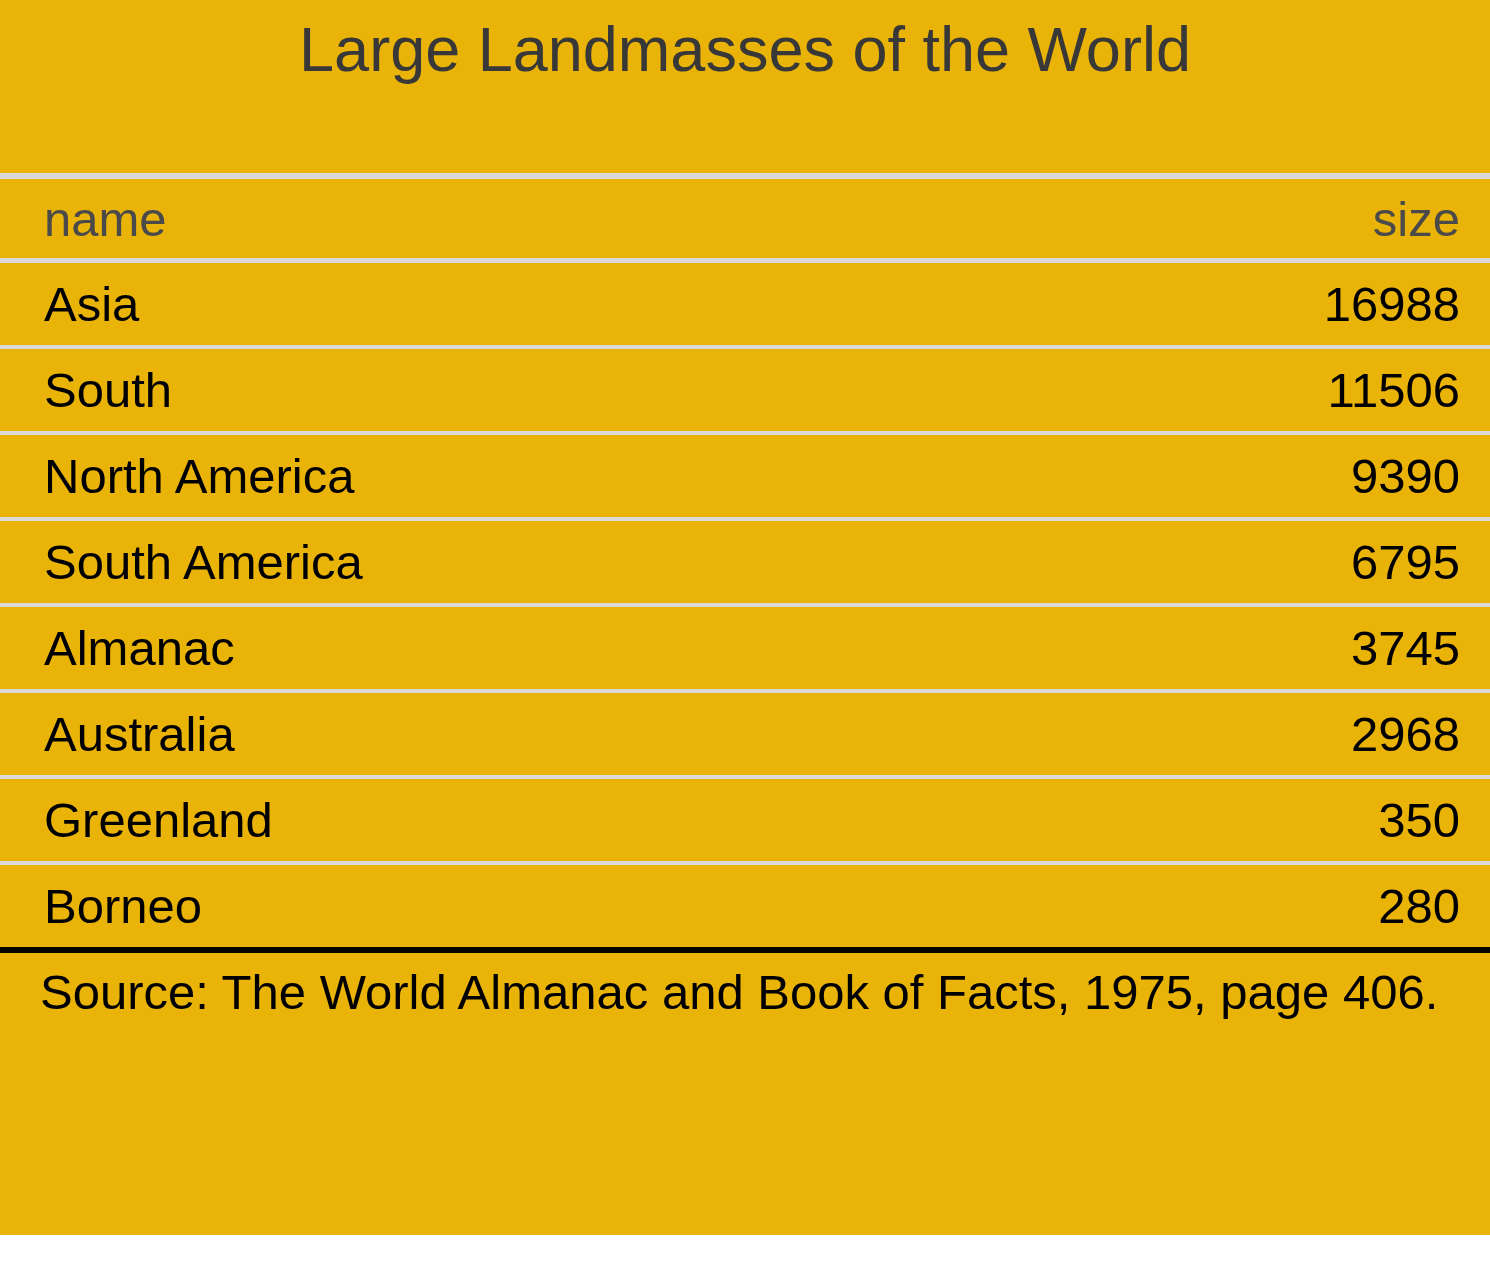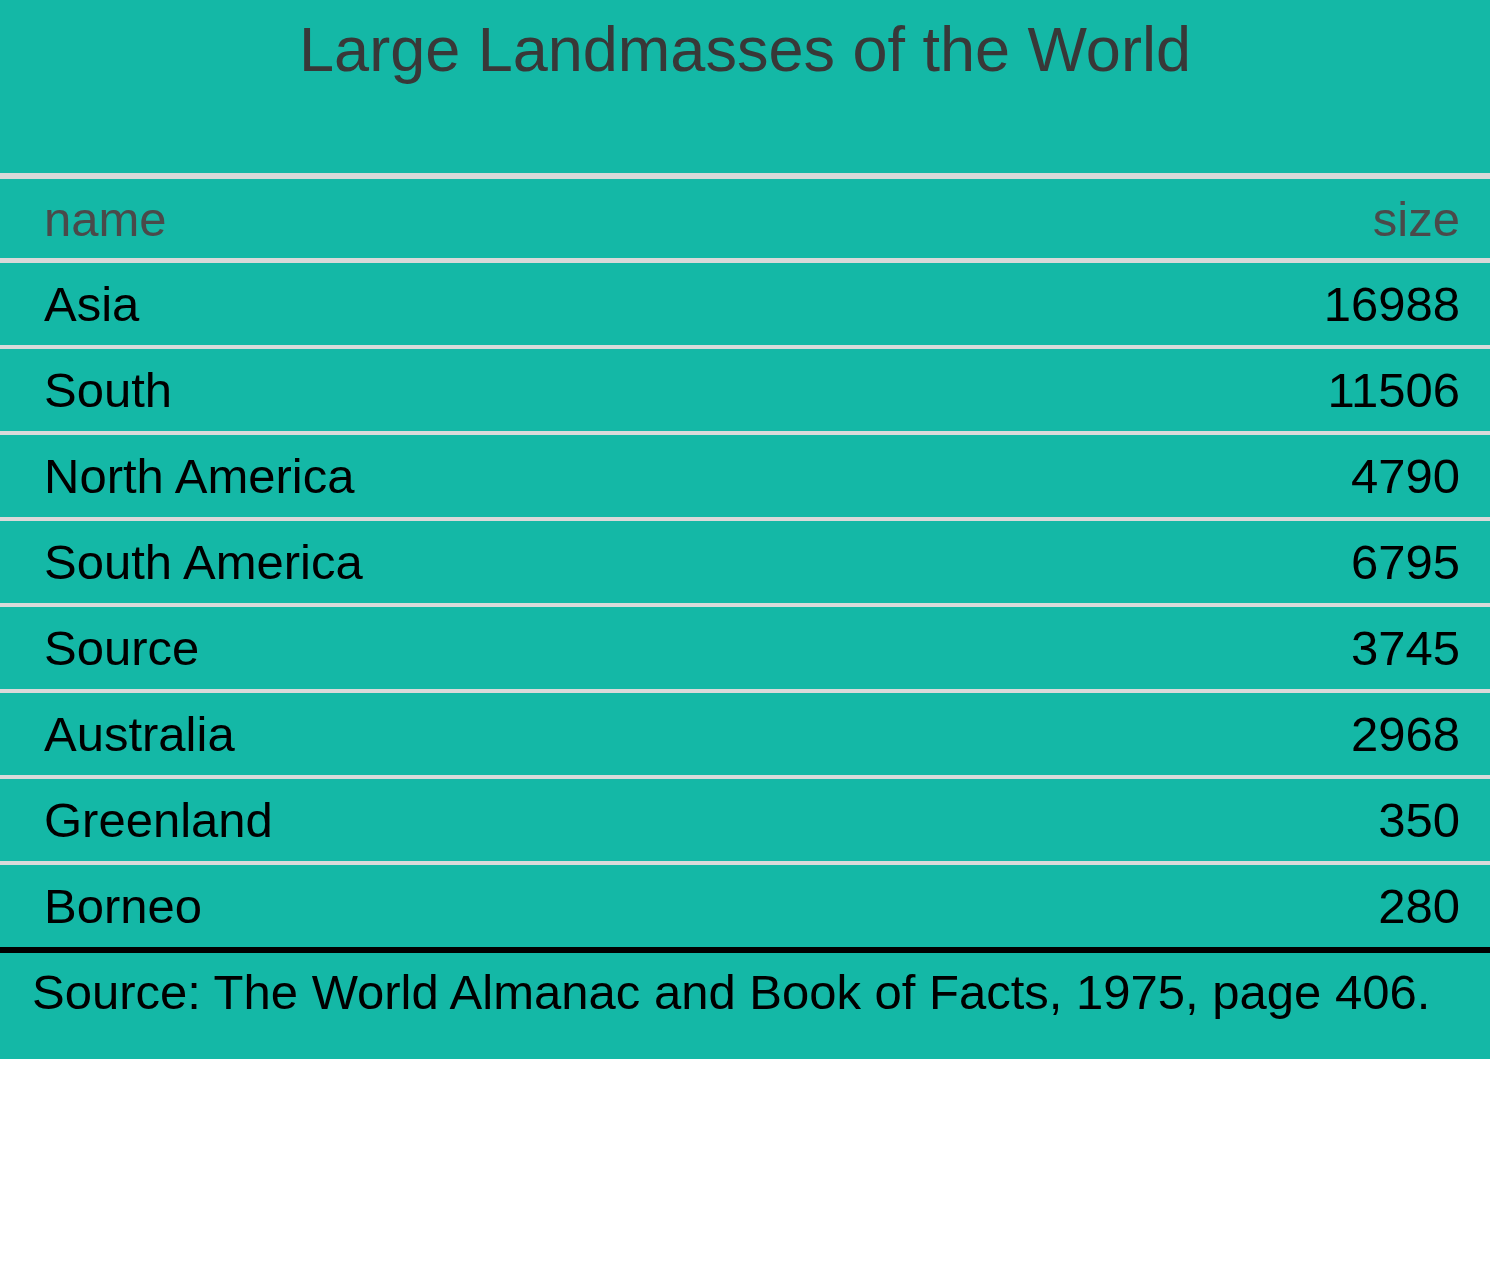--- a/index.html
+++ b/index.html
@@ -2,22 +2,22 @@
 <html><head>
 <meta charset="utf-8">
 <style>
   html, body {
     margin: 0;
     padding: 0;
     background: #ffffff;
   }
   .page {
     width: 1490px;
-    height: 1059px;
-    background: #14b8a6;
+    height: 1235px;
+    background: #eab308;
     font-family: "Liberation Sans", sans-serif;
     overflow: hidden;
     position: relative;
   }
   
   .page-header {
     height: 173px;
     box-sizing: border-box;
     text-align: center;
     padding-top: 13px;
@@ -70,21 +70,21 @@
     white-space: nowrap;
   }
   .cell-size {
     flex: 0 0 auto;
     padding-right: 30px;
     text-align: right;
     white-space: nowrap;
   }
   
   .footnotes {
-    padding-left: 32px;
+    padding-left: 40px;
     padding-top: 1px;
     font-size: 49px;
     color: #000000;
   }
   .footnote-line {
     display: flex;
     align-items: center;
     height: 76px;
     white-space: pre;
   }
@@ -112,28 +112,28 @@
       <div class="trow">
         <div class="cell-name">Asia</div>
         <div class="cell-size">16988</div>
       </div>
       <div class="trow">
         <div class="cell-name">South</div>
         <div class="cell-size">11506</div>
       </div>
       <div class="trow">
         <div class="cell-name">North America</div>
-        <div class="cell-size">4790</div>
+        <div class="cell-size">9390</div>
       </div>
       <div class="trow">
         <div class="cell-name">South America</div>
         <div class="cell-size">6795</div>
       </div>
       <div class="trow">
-        <div class="cell-name">Source</div>
+        <div class="cell-name">Almanac</div>
         <div class="cell-size">3745</div>
       </div>
       <div class="trow">
         <div class="cell-name">Australia</div>
         <div class="cell-size">2968</div>
       </div>
       <div class="trow">
         <div class="cell-name">Greenland</div>
         <div class="cell-size">350</div>
       </div>

